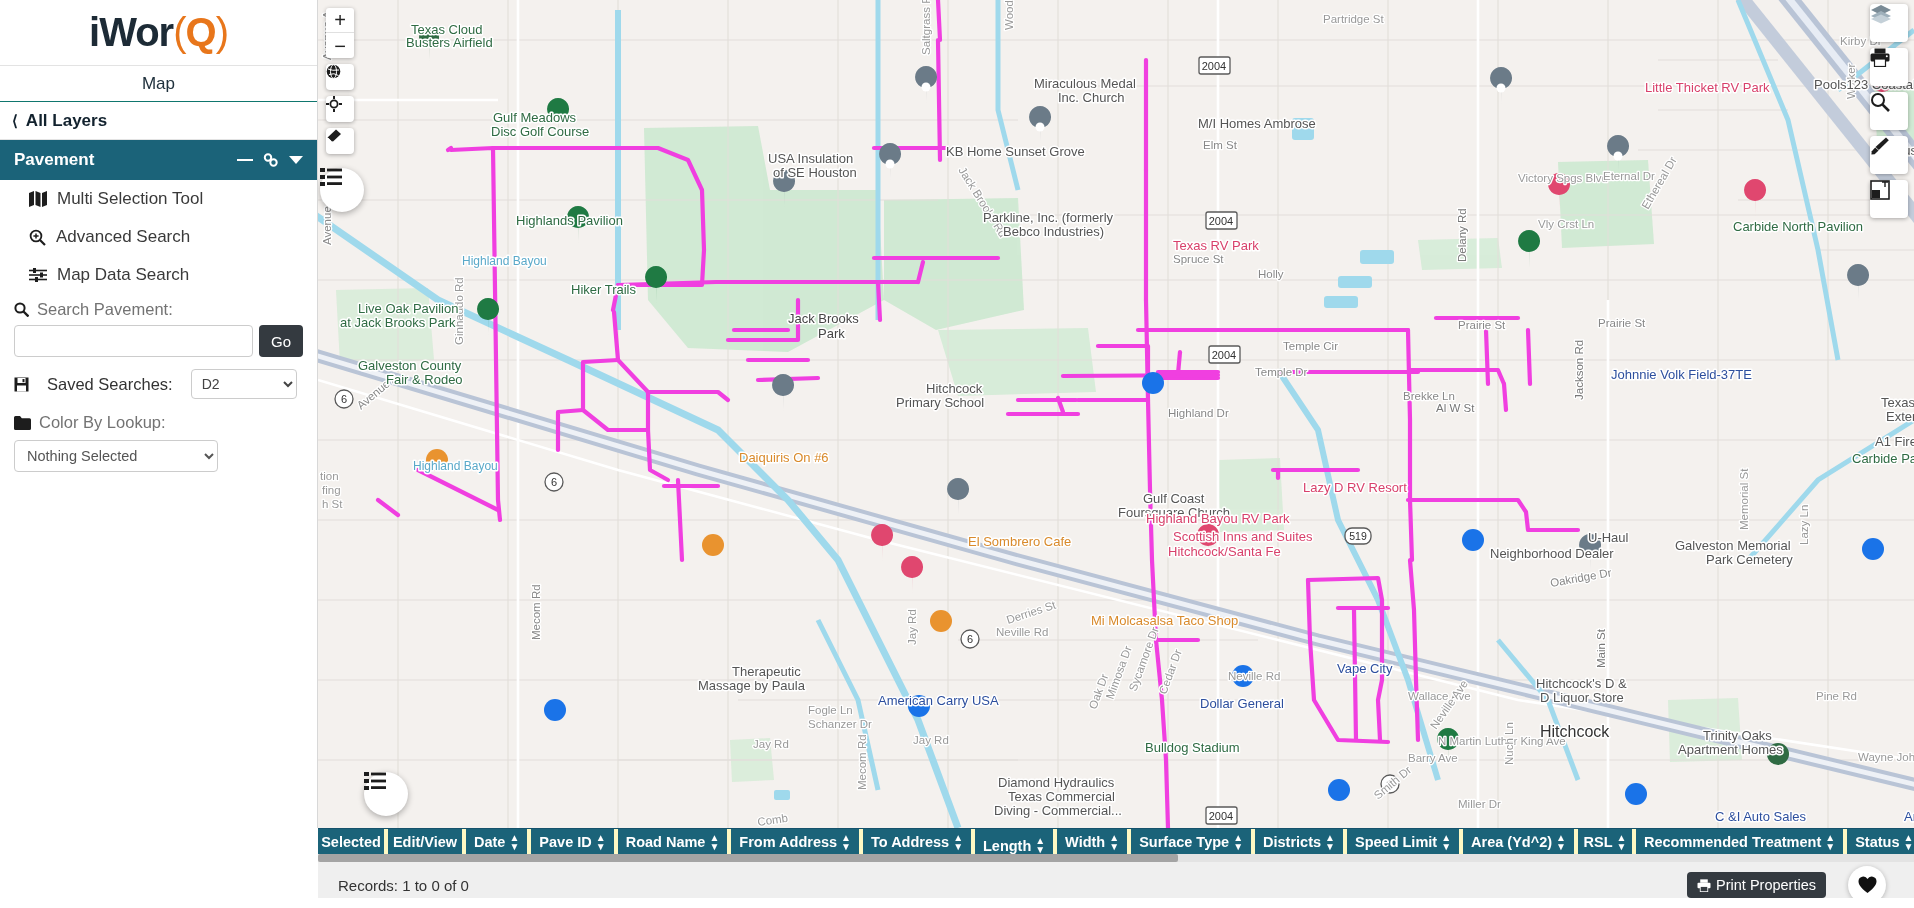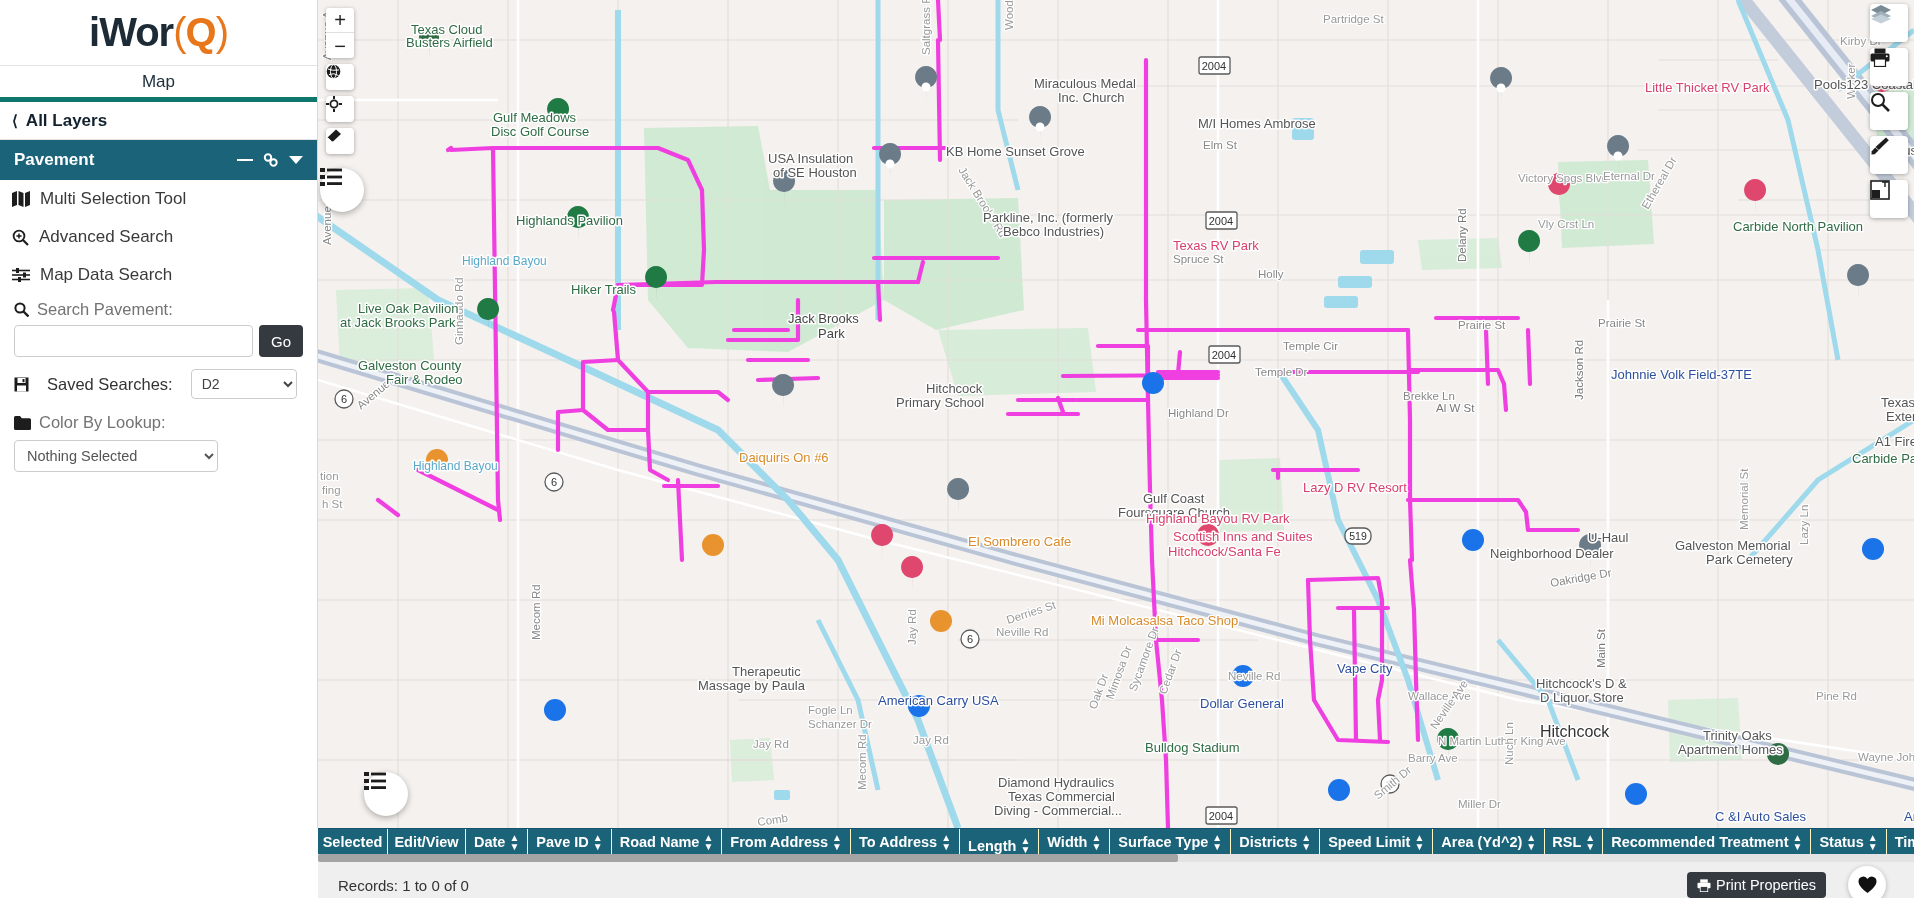--- a/index.html
+++ b/index.html
@@ -23,41 +23,41 @@
     font-size:40px; font-weight:bold; letter-spacing:-1px;
     color:#1d2b36; font-family:"Liberation Sans", sans-serif;
     display:flex; align-items:center;
   }
   .logo-q {
     color:#e8761b; font-weight:bold; position:relative; display:inline-block;
   }
   .logo-q .br { color:#e8761b; font-weight:400; }
   .map-title {
     height:36px; display:flex; align-items:center; justify-content:center;
-    font-size:17px; color:#20313d; border-bottom:5px solid #0f766e;
+    font-size:17px; color:#20313d; border-bottom:1px solid #0f766e;
   }
   .all-layers {
     height:38px; display:flex; align-items:center; gap:8px;
     padding-left:12px; font-size:17px; font-weight:bold; color:#12222e;
     border-bottom:1px solid #e3e3e3; cursor:pointer;
   }
   .layer-header {
     height:40px; background:#1b6379; color:#fff;
     display:flex; align-items:center; padding:0 14px;
     font-size:17px; font-weight:bold;
   }
   .layer-header .hdr-icons { margin-left:auto; display:flex; align-items:center; gap:10px; }
   .layer-header .minus { display:inline-block; width:16px; height:2px; background:#fff; }
   .caret-down {
     width:0;height:0;border-left:7px solid transparent;border-right:7px solid transparent;
     border-top:8px solid #fff;
   }
   .tool-row {
     display:flex; align-items:center; gap:10px;
-    padding:9px 0 9px 12px; font-size:17px; color:#333;
+    padding:9px 0 9px 29px; font-size:17px; color:#333;
     cursor:pointer;
   }
   .tool-row .lbl { color:#3a3a3a; }
   .sb-label {
     display:flex; align-items:center; gap:8px;
     padding:6px 0 2px 14px; font-size:16.5px; color:#737373;
   }
   .sb-inputrow { display:flex; align-items:center; padding:4px 14px 0 14px; gap:6px; }
   .sb-input {
     flex:1; height:32px; border:1px solid #ccc; border-radius:4px;
@@ -119,21 +119,21 @@
     position:absolute; left:318px; top:828px; width:1596px; height:80px;
     background:#efefef;
   }
   .thead {
     display:flex; height:26px; background:#1b6379; align-items:stretch;
     overflow:hidden; border-top:1px solid #16526b;
   }
   .th {
     color:#fff; font-size:14.5px; font-weight:bold; white-space:nowrap;
     display:flex; align-items:center; justify-content:center; gap:4px;
-    padding:0 8px; border-right:1px solid #fef9c3; cursor:pointer;
+    padding:0 8px; border-right:4px solid #fef9c3; cursor:pointer;
   }
   .sortico { font-size:10px; line-height:9px; display:flex; flex-direction:column; }
   .scroll-track {
     height:8px; background:#e3e3e3; position:relative;
   }
   .scroll-thumb {
     position:absolute; left:0; top:0; height:8px; width:860px;
     background:#a4a4a4; border-radius:2px;
   }
   .records {

